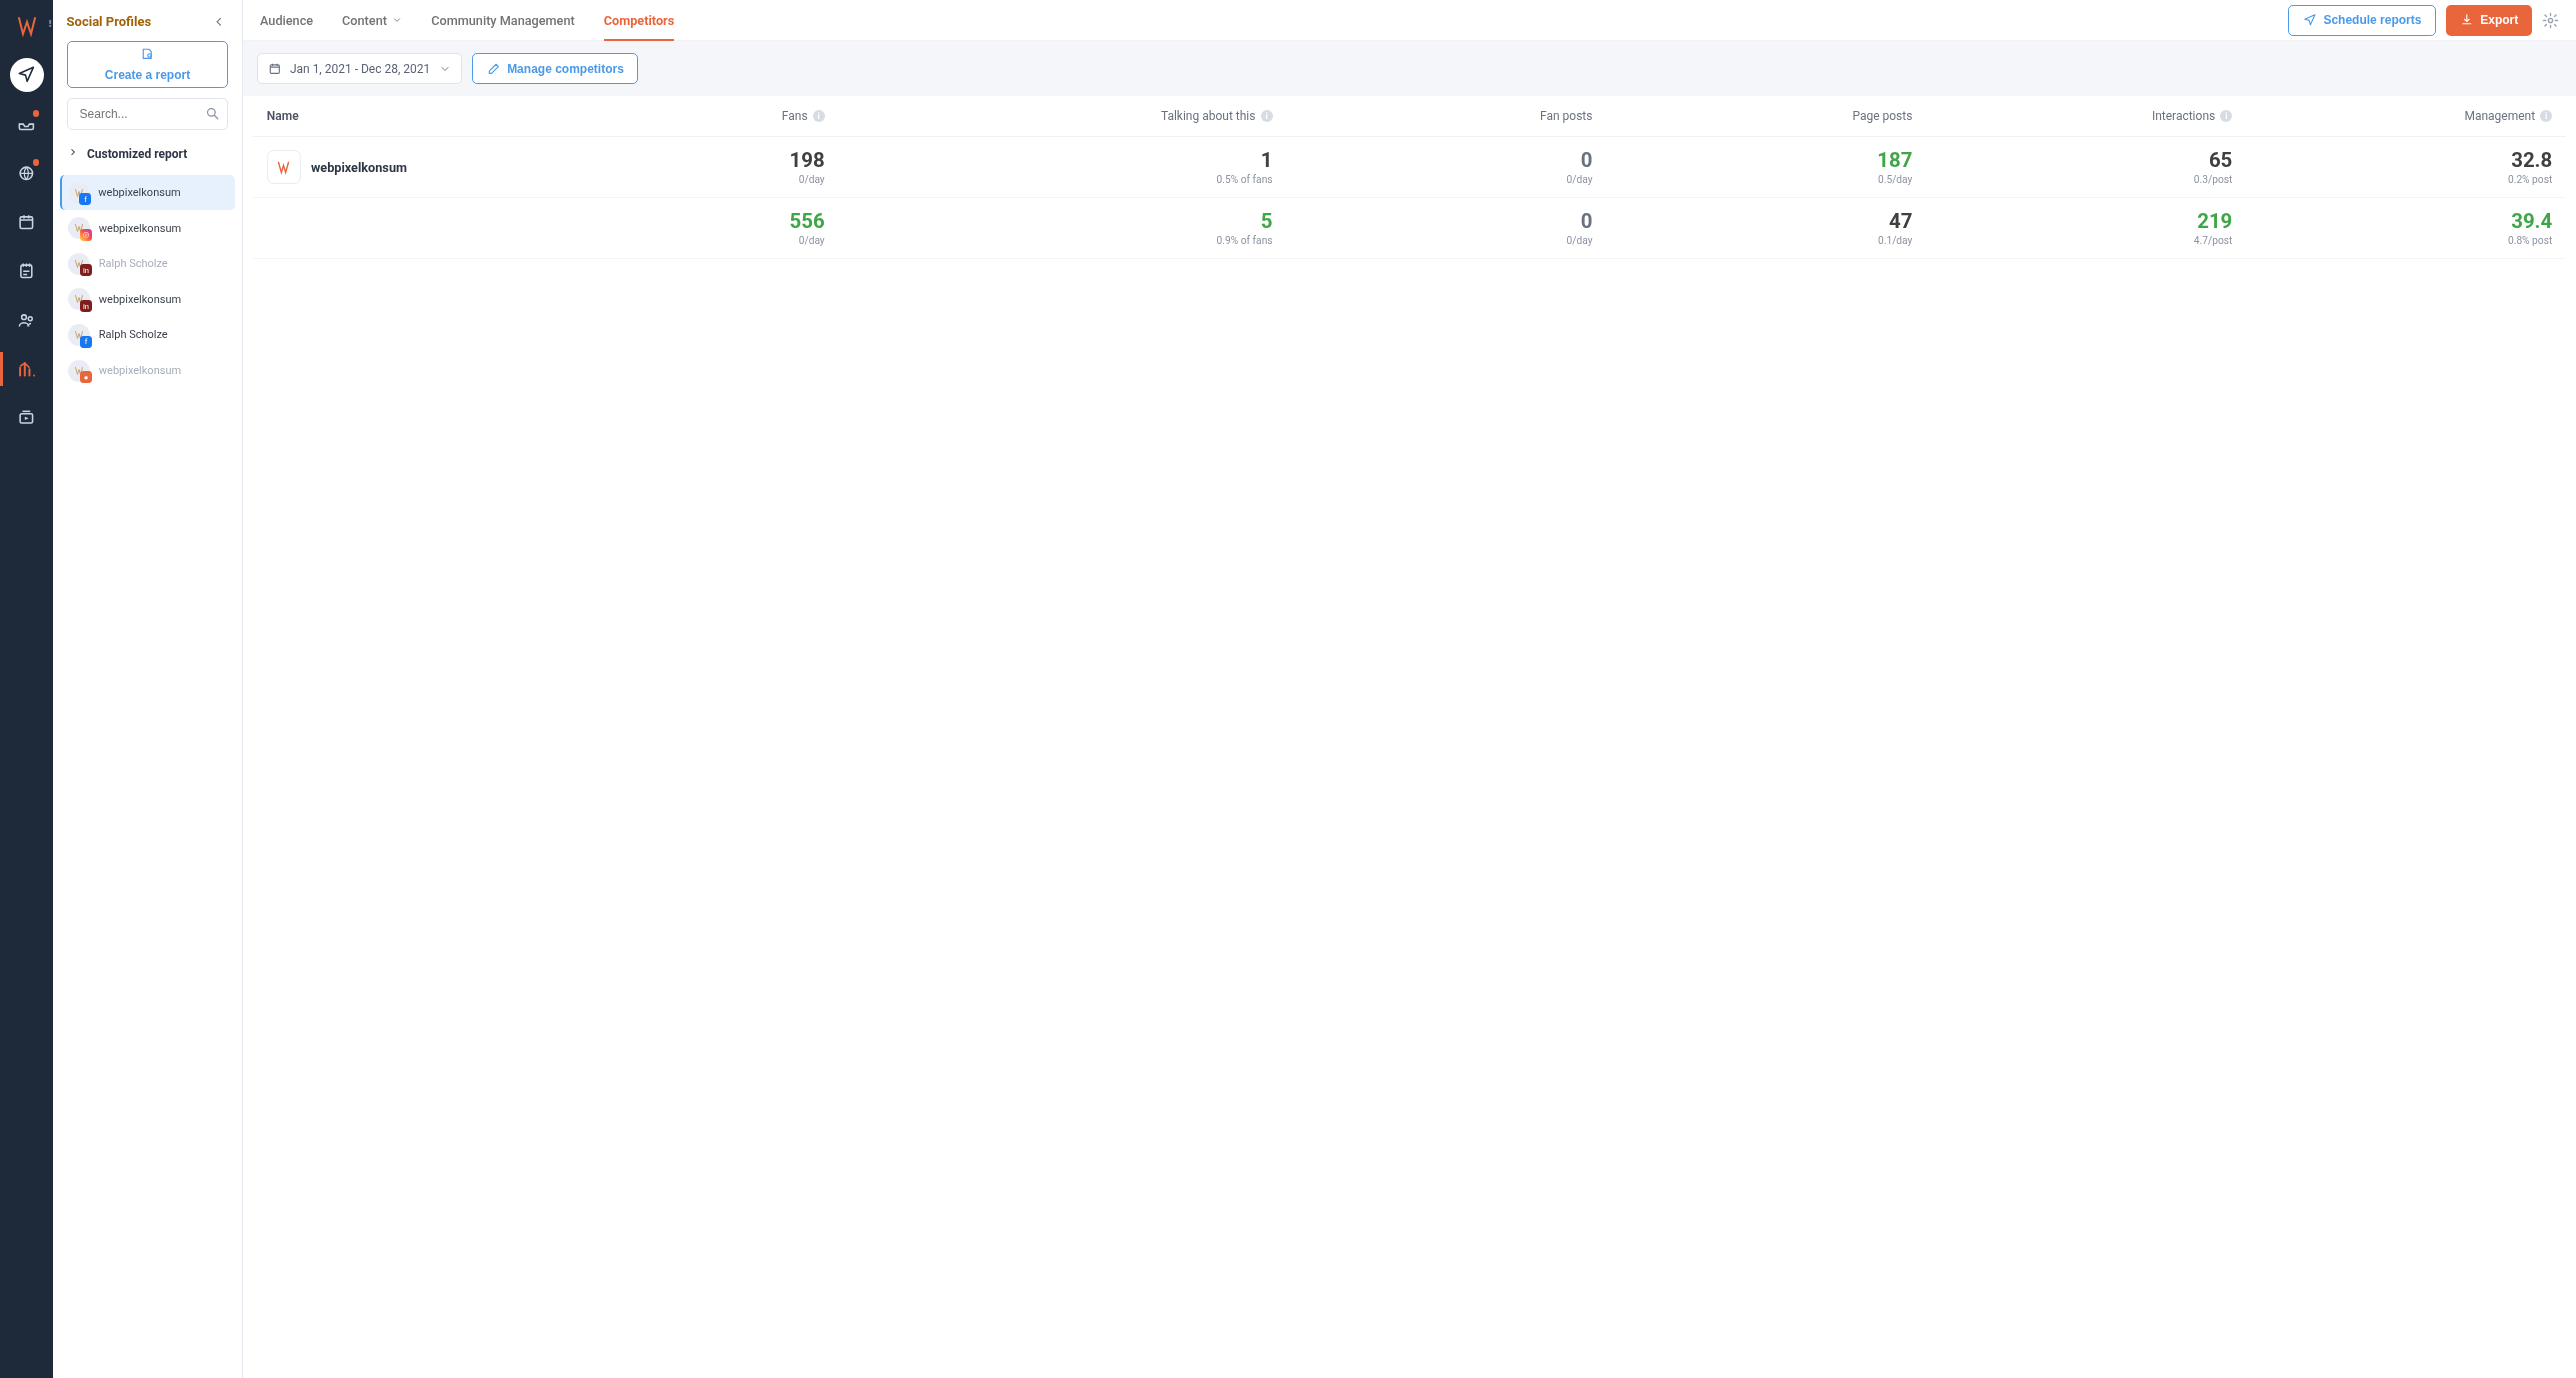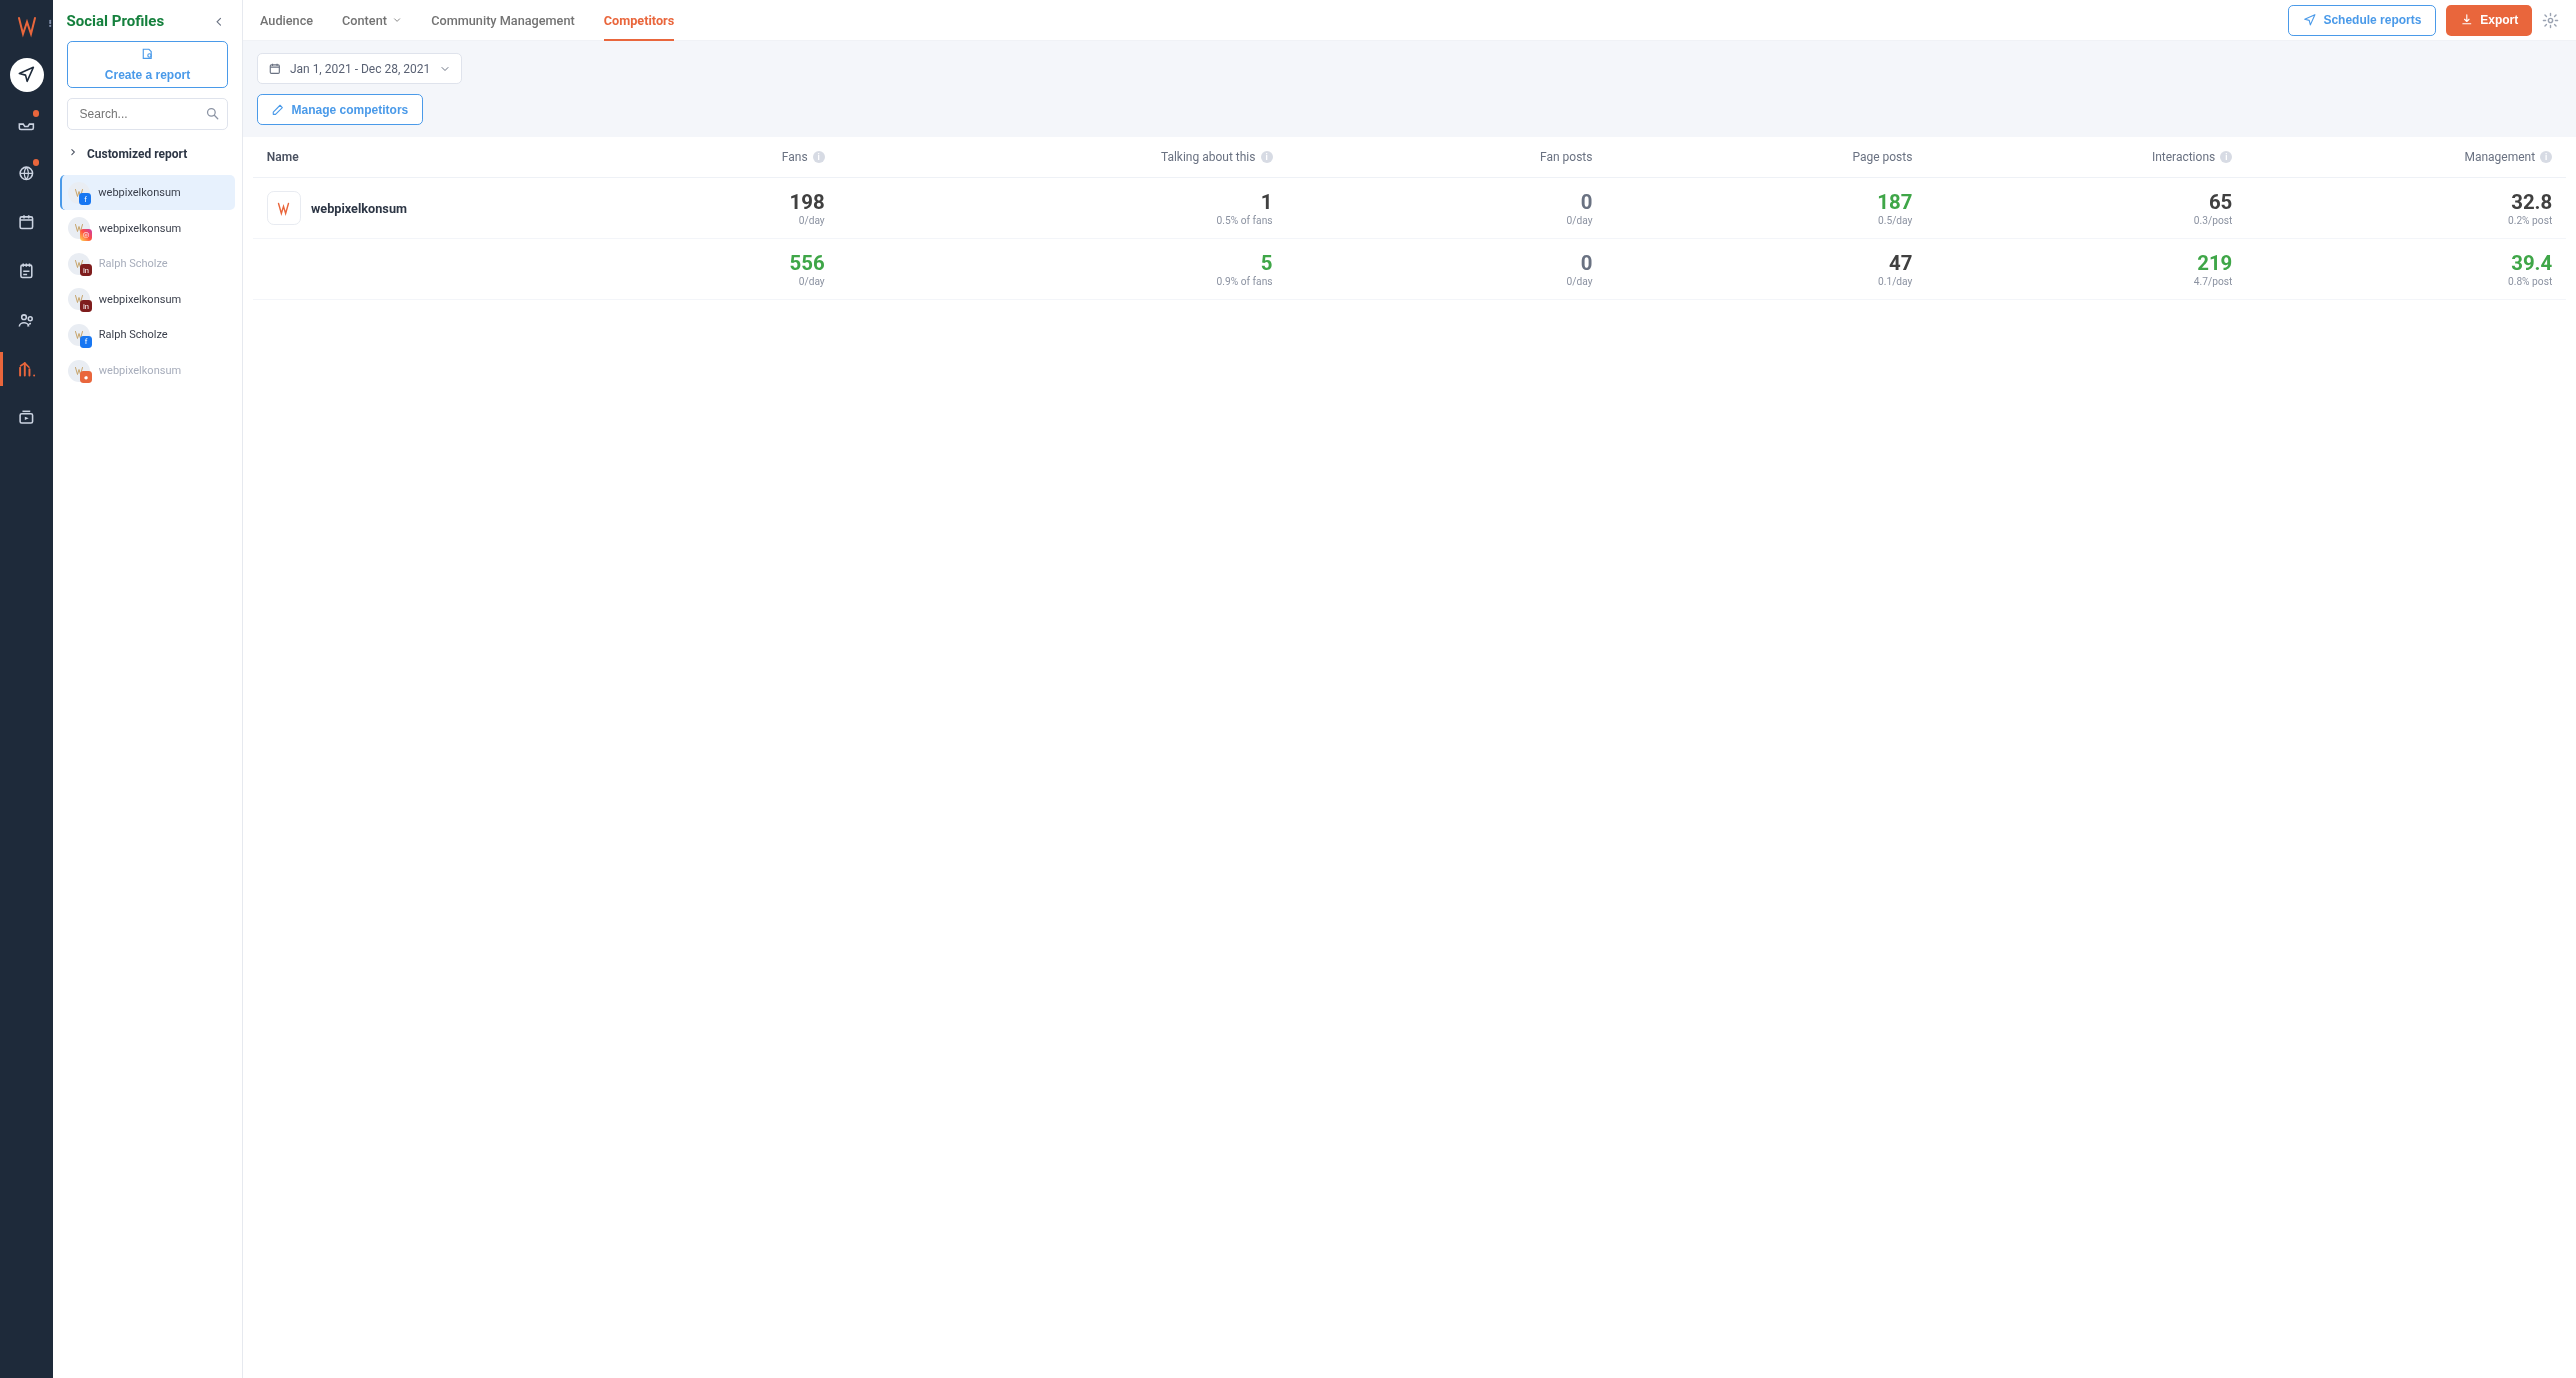--- a/index.html
+++ b/index.html
@@ -60,21 +60,21 @@
     border-right: 0.8px solid #e6e9ef;
     background: #fff;
     display: flex; flex-direction: column;
     padding: 12px 6.8px 0 6.8px;
     flex-shrink: 0;
   }
   .sidebar-header {
     display: flex; align-items: center; justify-content: space-between;
     padding: 0 6.8px 10.2px 6.8px;
   }
-  .sidebar-title { font-weight: 700; font-size: 15px; color: #15803d; }
+  .sidebar-title { font-weight: 700; font-size: 13px; color: #a16207; }
   .collapse-btn { width:18.7px; height:18.7px; display:flex;align-items:center;justify-content:center; cursor:pointer;}
   .btn-outline-blue {
     border: 0.8px solid #4a9ae9;
     color: #4a9ae9;
     background: #fff;
     border-radius: 5.1px;
     height: 47px;
     display: flex; align-items: center; justify-content: center;
     gap: 6.8px; font-weight: 600; font-size: 12px;
     cursor: pointer;
@@ -137,21 +137,21 @@
     font-weight:600; font-size:12px; cursor:pointer;
   }
   .btn-solid {
     background:#e9663c; color:#fff; border:none; border-radius:5.1px; height:31px;
     padding:0 13.6px; display:flex; align-items:center; gap:6.8px;
     font-weight:600; font-size:12px; cursor:pointer;
   }
   .gear { color:#9aa2b1; cursor:pointer; display:flex; align-items:center; }
 
   .toolbar {
-    background:#f4f6fa; padding: 12px 13.6px; display:flex; flex-direction:column; gap:10.2px;
+    background:#f4f6fa; padding: 12px 13.6px; display:flex; flex-direction:row; gap:10.2px;
     align-items:flex-start;
   }
   .date-picker {
     background:#fff; border:0.8px solid #dfe3ec; border-radius:5.1px; height:31px;
     display:flex; align-items:center; gap:8.5px; padding:0 10.2px; cursor:pointer;
     font-size:12px; color:#5a6274;
   }
   .manage-btn { height:31px; }
 
   .table-wrap { flex:1; overflow:auto; padding: 0 10.2px; }

